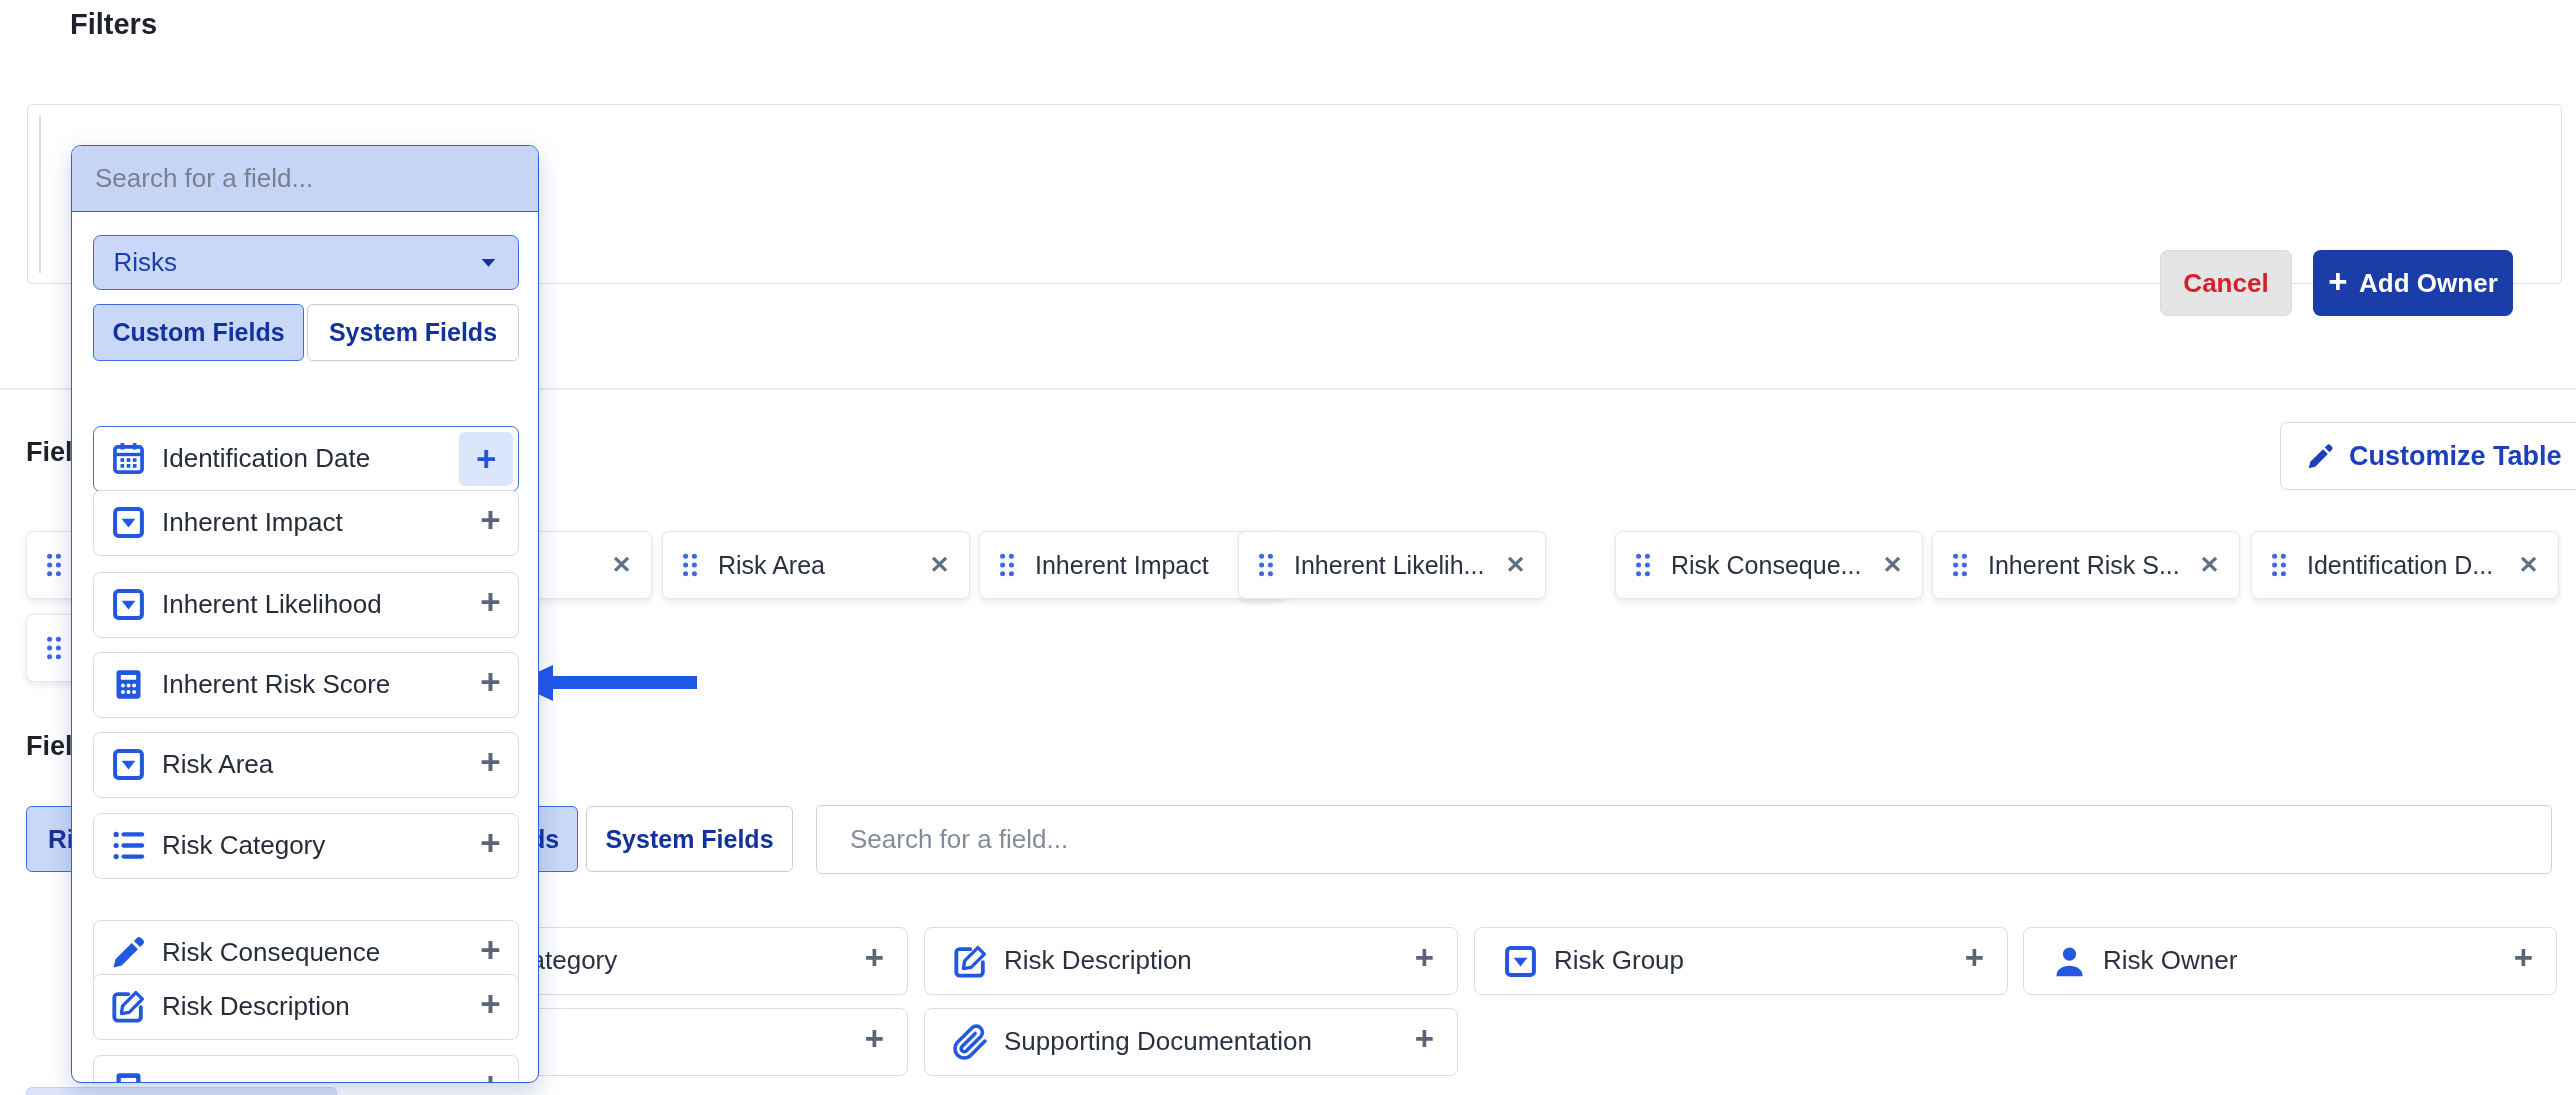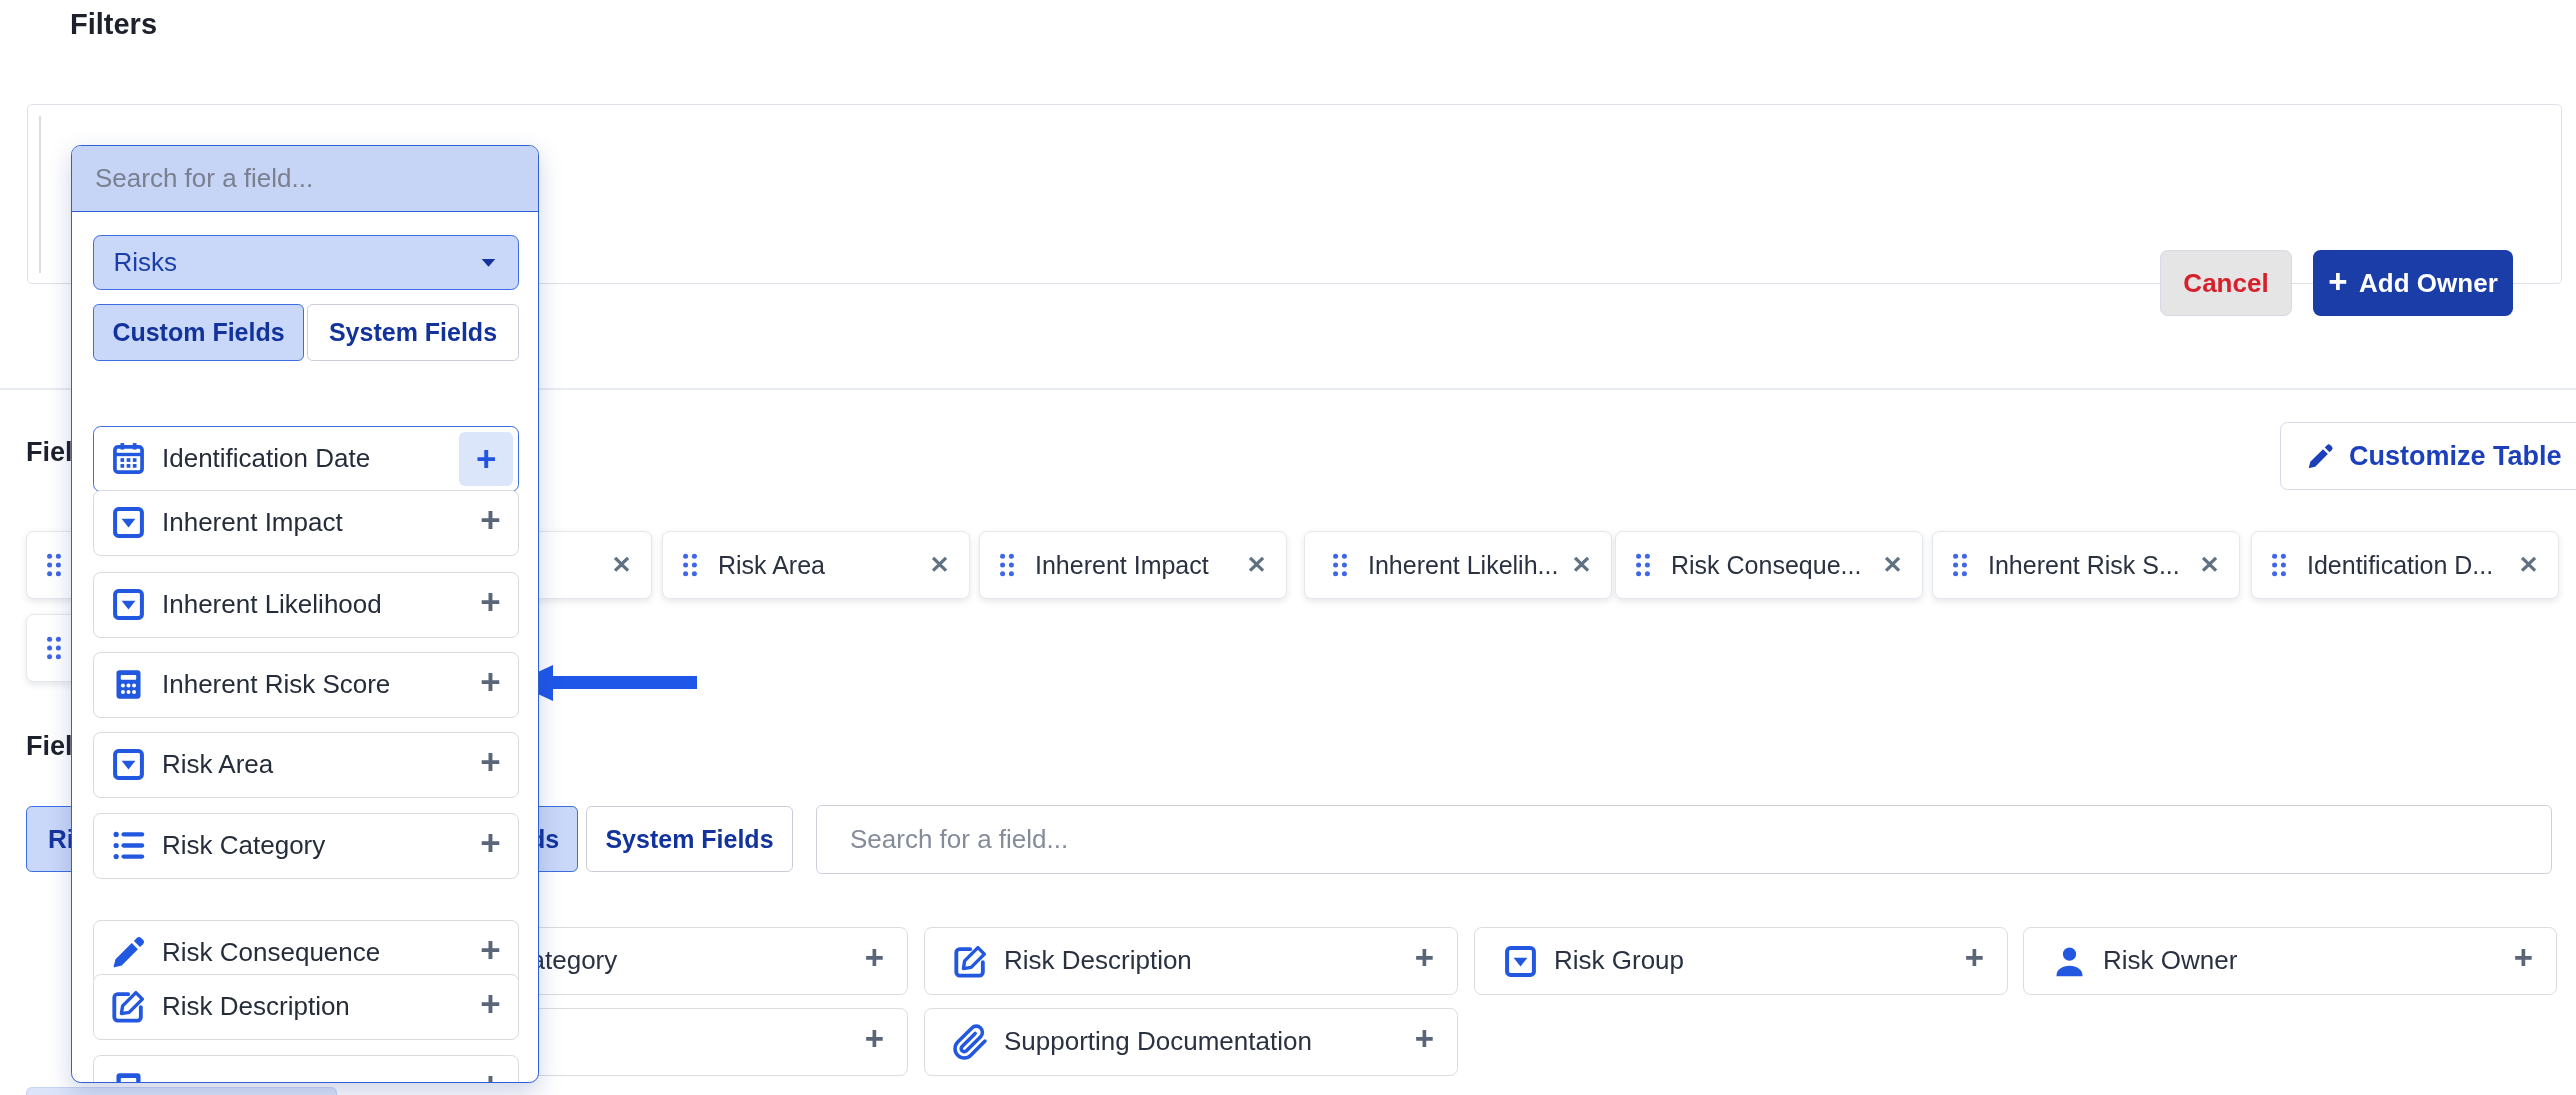--- a/index.html
+++ b/index.html
@@ -164,21 +164,21 @@
             <circle cx="4" cy="14" r="2.7"></circle>
             <circle cx="13.5" cy="14" r="2.7"></circle>
             <circle cx="4" cy="23.5" r="2.7"></circle>
             <circle cx="13.5" cy="23.5" r="2.7"></circle>
           </g>
         </svg>
       </span>
       <span class="clabel">Inherent Impact</span>
       <span class="x">✕</span>
     </div>
-    <div class="chip" style="left: 1304px; top: 531px; padding-left: 8px;">
+    <div class="chip" style="left: 1238px; top: 531px;">
       <span class="handle">
         <svg width="26" height="26" viewBox="0 0 17.5 28">
           <g fill="#3f66e8">
             <circle cx="4" cy="4.5" r="2.7"></circle>
             <circle cx="13.5" cy="4.5" r="2.7"></circle>
             <circle cx="4" cy="14" r="2.7"></circle>
             <circle cx="13.5" cy="14" r="2.7"></circle>
             <circle cx="4" cy="23.5" r="2.7"></circle>
             <circle cx="13.5" cy="23.5" r="2.7"></circle>
           </g>

